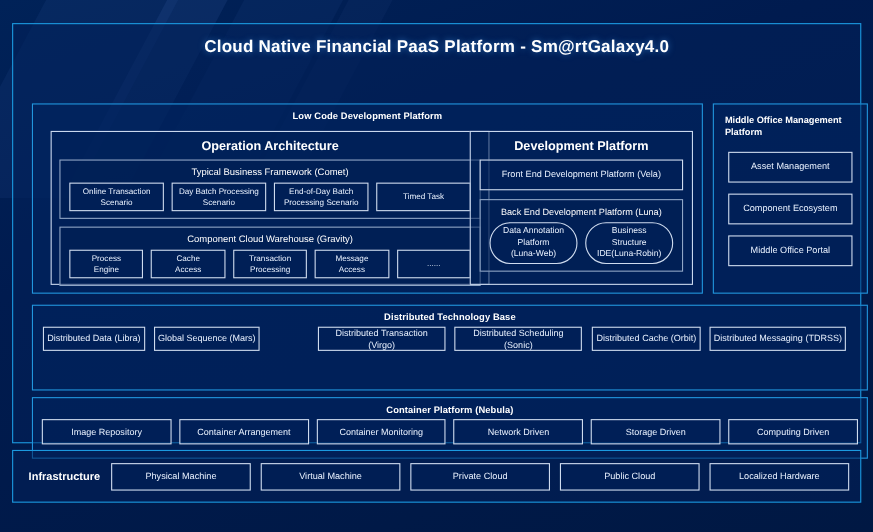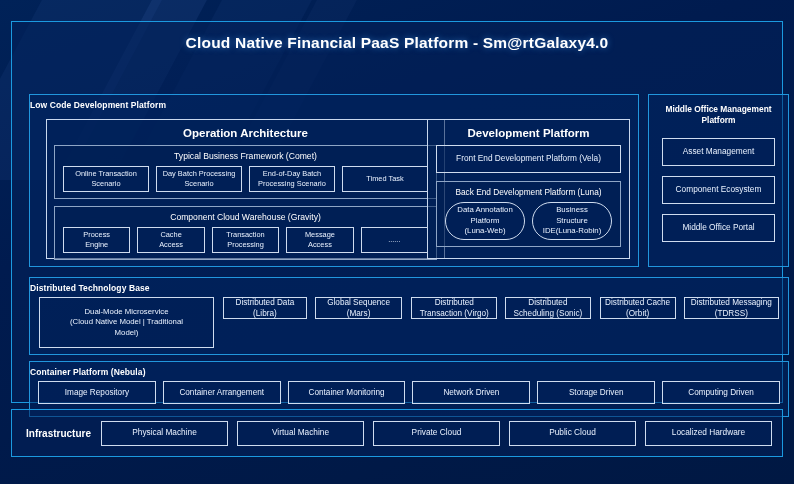--- a/index.html
+++ b/index.html
@@ -67,20 +67,21 @@
   }
 
   
   .panel {
     border: 1.3px solid #2196dd;
     background: rgba(0, 35, 95, 0.5);
     box-sizing: border-box;
     position: relative;
   }
   .panel-title {
+    text-align: center;
     font-size: 8.5px;
     font-weight: bold;
     color: #ffffff;
     padding: 5px 0 4px 0;
     letter-spacing: 0.1px;
   }
 
   .subpanel {
     border: 1.2px solid #c9d8ee;
     background: rgba(0, 32, 88, 0.55);
@@ -158,21 +159,21 @@
   }
   #backend-group-title { font-size: 8.3px; padding-bottom: 5px; }
   #backend-row > .box { height: 38px; font-size: 7.8px; border-radius: 19px; }
 
   
   #middle-office-panel {
     position: absolute;
     left: 636px; top: 72px; width: 141px; height: 173px;
   }
   #middle-office-title {
-    text-align: center;
+    text-align: left;
     font-size: 8.4px;
     font-weight: bold;
     padding: 9px 10px 0 10px;
     line-height: 1.35;
   }
   #middle-office-list {
     display: flex;
     flex-direction: column;
     gap: 10px;
     padding: 11px 13px 16px 13px;
@@ -297,23 +298,20 @@
       <div id="middle-office-list">
         <div class="box">Asset Management</div>
         <div class="box">Component Ecosystem</div>
         <div class="box">Middle Office Portal</div>
       </div>
     </div>
 
     <div class="panel" id="dtb-panel">
       <div class="panel-title">Distributed Technology Base</div>
       <div id="dtb-body">
-        <div class="box" id="dtb-dual">Dual-Mode Microservice
-(Cloud Native Model | Traditional
-Model)</div>
         <div class="dtb-col">
           <div class="box">Distributed Data (Libra)</div>
           <div class="box">Global Sequence (Mars)</div>
         </div>
         <div class="dtb-col">
           <div class="box">Distributed Transaction (Virgo)</div>
           <div class="box">Distributed Scheduling (Sonic)</div>
         </div>
         <div class="dtb-col">
           <div class="box">Distributed Cache (Orbit)</div>

